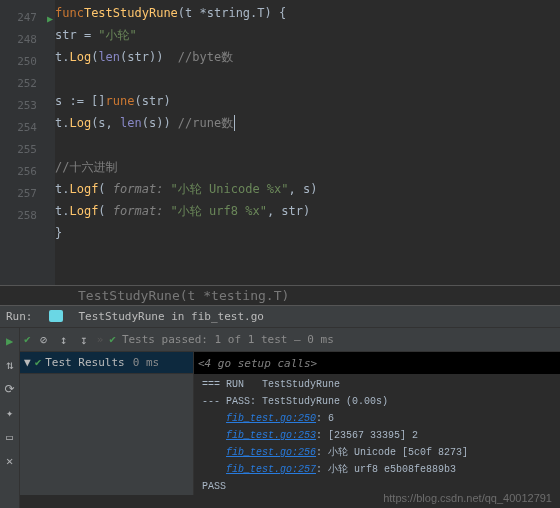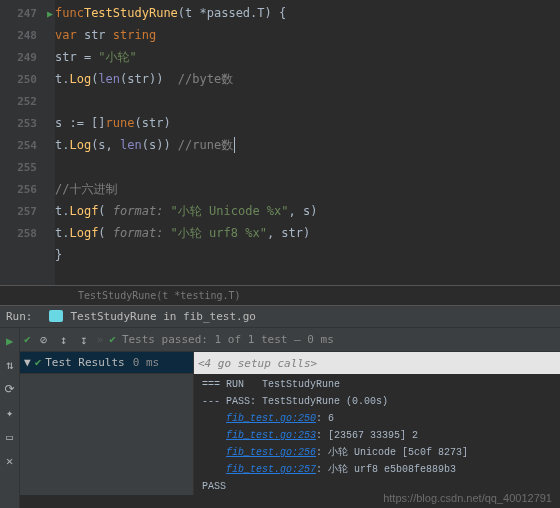--- a/index.html
+++ b/index.html
@@ -18,26 +18,25 @@
   height: 285px;
   background: #2b2b2b;
 }
 .gutter {
   background: #313335;
   width: 55px;
   padding-top: 2px;
 }
 .gutter-row {
   display: flex;
-  align-items: center;
+  align-items: flex-end;
   height: 22px;
   justify-content: flex-end;
   padding-right: 18px;
   position: relative;
-  font-weight: bold;
 }
 .line-num {
   color: #606366;
   font-size: 11px;
 }
 .run-icon {
   position: absolute;
   right: 2px;
   color: #499c54;
   font-size: 10px;
@@ -58,21 +57,21 @@
 .str { color: #6a8759; }
 .com { color: #808080; }
 .param { color: #808080; font-style: italic; }
 .builtin { color: #8888c6; }
 .ident { color: #a9b7c6; }
 .caret { background: #a9b7c6; width: 1px; height: 16px; display: inline-block; margin-left: 1px; }
 .struct-hint {
   height: 20px;
   border-top: 1px solid #555555;
   background: #2b2b2b;
-  font-size: 10px;
+  font-size: 13px;
   color: #787878;
   padding-left: 78px;
   display: flex;
   align-items: center;
 }
 .run-panel {
   border-top: 1px solid #555555;
   display: flex;
   flex-direction: column;
   height: 203px;
@@ -81,21 +80,21 @@
   background: #3c3f41;
   height: 22px;
   display: flex;
   align-items: center;
   padding-left: 6px;
   font-size: 11px;
   color: #bbbbbb;
   border-bottom: 1px solid #323232;
 }
 .run-label { margin-right: 16px; }
-.run-config { display: flex; gap: 8px; color: #bbbbbb; }
+.run-config { display: flex; gap: 16px; color: #bbbbbb; }
 .go-icon {
   width: 14px; height: 12px; background: #6ad7e5;
   border-radius: 2px;
   display: inline-block;
 }
 .run-body {
   display: flex;
   flex: 1;
 }
 .run-gutter-left {
@@ -185,23 +184,20 @@
 <div class="editor">
   <div class="gutter">
     <div class="gutter-row">
         <span class="line-num">247</span>
         <span class="run-icon">▶</span>
       </div>
     <div class="gutter-row">
         <span class="line-num">248</span>
       </div>
     <div class="gutter-row">
-        <span class="line-num">249</span>
-      </div>
-    <div class="gutter-row">
         <span class="line-num">250</span>
       </div>
     <div class="gutter-row">
         <span class="line-num">252</span>
       </div>
     <div class="gutter-row">
         <span class="line-num">253</span>
       </div>
     <div class="gutter-row">
         <span class="line-num">254</span>
@@ -213,22 +209,21 @@
         <span class="line-num">256</span>
       </div>
     <div class="gutter-row">
         <span class="line-num">257</span>
       </div>
     <div class="gutter-row">
         <span class="line-num">258</span>
       </div>
   </div>
   <div class="code-area">
-    <div class="code-line"><span class="kw">func</span> <span class="fn">TestStudyRune</span><span>(t *</span><span class="ident">passed.T</span><span>) {</span></div>
-    <div class="code-line">      <span class="kw">var</span><span> str </span><span class="kw">string</span></div>
+    <div class="code-line"><span class="kw">func</span> <span class="fn">TestStudyRune</span><span>(t *</span><span class="ident">string.T</span><span>) {</span></div>
     <div class="code-line">      <span>str = </span><span class="str">"小轮"</span></div>
     <div class="code-line">      <span>t.</span><span class="fn">Log</span><span>(</span><span class="builtin">len</span><span>(str))  </span><span class="com">//byte数</span></div>
     <div class="code-line"></div>
     <div class="code-line">      <span>s := []</span><span class="kw">rune</span><span>(str)</span></div>
     <div class="code-line">      <span>t.</span><span class="fn">Log</span><span>(s, </span><span class="builtin">len</span><span>(s)) </span><span class="com">//rune数</span><span class="caret"></span></div>
     <div class="code-line"></div>
     <div class="code-line">      <span class="com">//十六进制</span></div>
     <div class="code-line">      <span>t.</span><span class="fn">Logf</span><span>( </span><span class="param">format:</span><span class="str"> "小轮 Unicode %x"</span><span>, s)</span></div>
     <div class="code-line">      <span>t.</span><span class="fn">Logf</span><span>( </span><span class="param">format:</span><span class="str"> "小轮 urf8 %x"</span><span>, str)</span></div>
     <div class="code-line"><span>}</span></div>
@@ -267,21 +262,21 @@
       <div class="split-right">
         <div class="tree-col">
           <div class="result-tree-row selected-tree">
             <span>▼</span>
             <span class="pass-check">✔</span>
             <span>Test Results</span>
             <span class="tests-passed" style="margin-left:4px">0 ms</span>
           </div>
         </div>
         <div class="console-col">
-          <div class="result-tree-row" style="background:#e5e5e5;border-bottom:none">
+          <div class="result-tree-row" style="background:#000000;border-bottom:none">
             <span class="setup">&lt;4 go setup calls&gt;</span>
           </div>
           <div class="console"><span>=== RUN   TestStudyRune</span>
 <span>--- PASS: TestStudyRune (0.00s)</span>
     <span class="link">fib_test.go:250</span><span>: 6</span>
     <span class="link">fib_test.go:253</span><span>: [23567 33395] 2</span>
     <span class="link">fib_test.go:256</span><span>: 小轮 Unicode [5c0f 8273]</span>
     <span class="link">fib_test.go:257</span><span>: 小轮 urf8 e5b08fe889b3</span>
 <span>PASS</span></div>
         </div>

